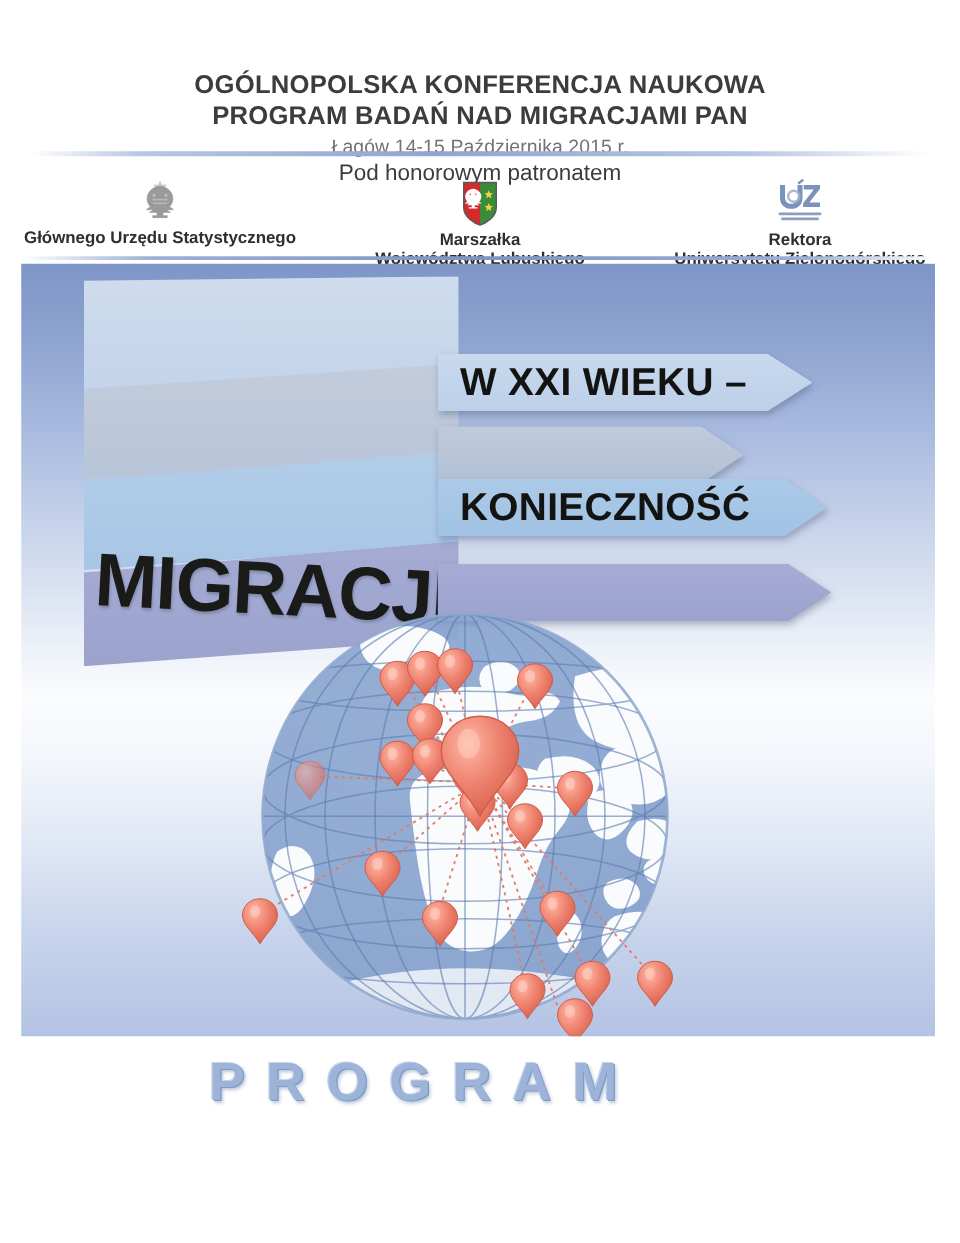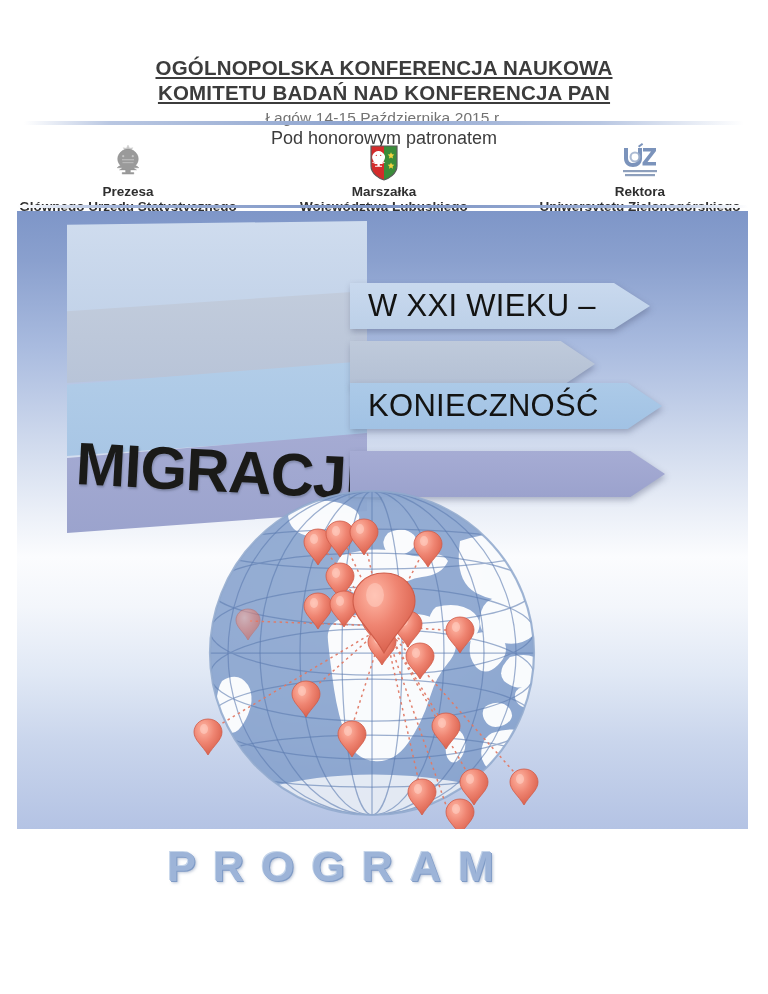--- a/index.html
+++ b/index.html
@@ -23,21 +23,20 @@
     background: #ffffff;
     text-align: center;
   }
   .hdr-line1, .hdr-line2 {
     font-size: 20.5px;
     font-weight: bold;
     letter-spacing: 0.2px;
     color: #3c3c3c;
     line-height: 25px;
     white-space: nowrap;
-    text-decoration: underline;
   }
   .hdr-line1 { margin-top: 55px; }
   .hdr-date {
     font-size: 15.5px;
     font-weight: normal;
     color: #737373;
     margin-top: 4px;
     letter-spacing: 0.1px;
   }
   #hdr-rule {
@@ -146,21 +145,21 @@
     height: 46px;
     display: flex; align-items: center;
     filter: drop-shadow(1px 3px 3px rgba(70,80,110,.38));
   }
   .abanner .fill {
     position: absolute; inset: 0;
   }
   .abanner .txt {
     position: relative;
     font-size: 31px;
-    font-weight: normal;
+    font-weight: bold;
     color: #131312;
     letter-spacing: 0.3px;
     padding-left: 14px;
     white-space: nowrap;
   }
   #ab1 { left: 333px; top: 72px; width: 300px; }
   #ab1 .fill {
     background: linear-gradient(to bottom,#c9d9ee,#bcd0e8);
     clip-path: polygon(0 0, 88% 0, 100% 50%, 88% 100%, 0 100%);
   }
@@ -207,21 +206,21 @@
       2px 2px 3px rgba(120,140,175,.5);
     white-space: nowrap;
   }
 </style>
 </head>
 <body>
 
 <div id="header">
 
   <div class="hdr-line1">OGÓLNOPOLSKA KONFERENCJA NAUKOWA</div>
-  <div class="hdr-line2">KOMITETU BADAŃ NAD KONFERENCJA PAN</div>
+  <div class="hdr-line2">PROGRAM BADAŃ NAD MIGRACJAMI PAN</div>
   <div class="hdr-date">Łagów  14-15 Października 2015 r.</div>
 
   <div id="hdr-rule"></div>
 
   <div class="hdr-patron">Pod honorowym patronatem</div>
 
   <div id="patrons">
 
     <div class="patron">
       <div class="patron-logo">
@@ -231,21 +230,20 @@
             <path d="M17 7c-4 0-7.5 2.4-9.2 5.6-1.3 2.4-1.4 5.1-.6 7.3.5 1.4 1.4 2.6 2.3 3.6-1.4.5-2.6 1.3-3.3 2.3h5.2c-.6.9-1.6 1.6-2.9 2.1h6.1v2.6h-3.4v1.6h11.6v-1.6h-3.4v-2.6h6.1c-1.3-.5-2.3-1.2-2.9-2.1h5.2c-.7-1-1.9-1.8-3.3-2.3.9-1 1.8-2.2 2.3-3.6.8-2.2.7-4.9-.6-7.3C24.5 9.4 21 7 17 7z"></path>
           </g>
           <g fill="#c5c5c5">
             <circle cx="12.2" cy="14.2" r="1.1"></circle>
             <circle cx="21.8" cy="14.2" r="1.1"></circle>
             <path d="M11 17h12v1.4H11z" opacity="0.7"></path>
             <path d="M11.5 20h11v1.2h-11z" opacity="0.7"></path>
           </g>
         </svg>
       </div>
-      <div class="patron-role">Prezesa</div>
       <div class="patron-org">Głównego Urzędu Statystycznego</div>
     </div>
 
     <div class="patron">
       <div class="patron-logo">
         <svg width="30" height="38" viewBox="0 0 30 38" aria-hidden="true">
           <defs>
             <clipPath id="shieldClip">
               <path d="M2 2h26v20c0 8-9 13-13 14C11 35 2 30 2 22V2z"></path>
             </clipPath>

